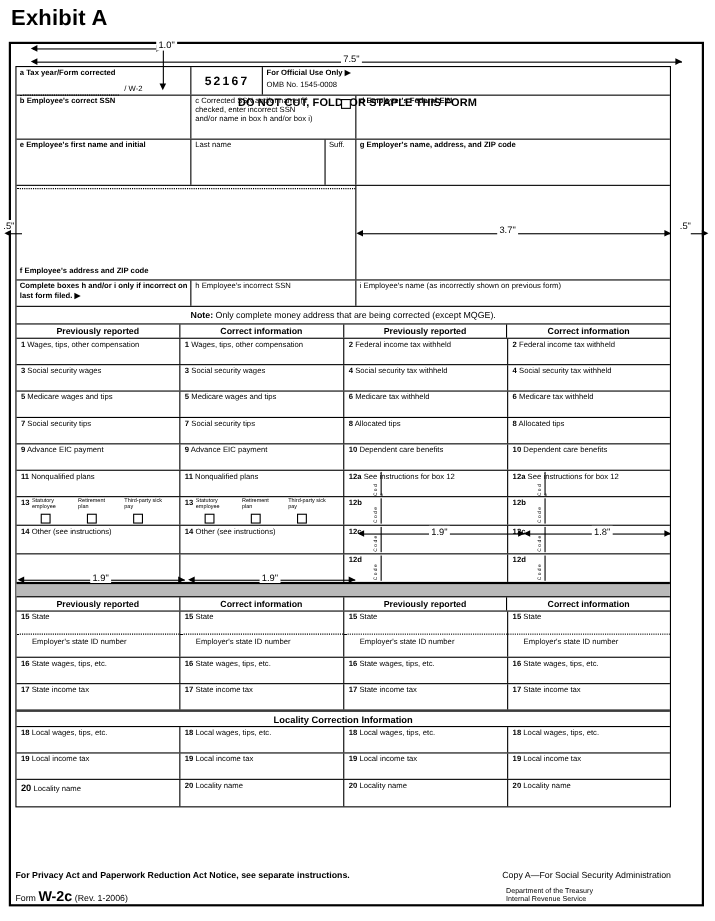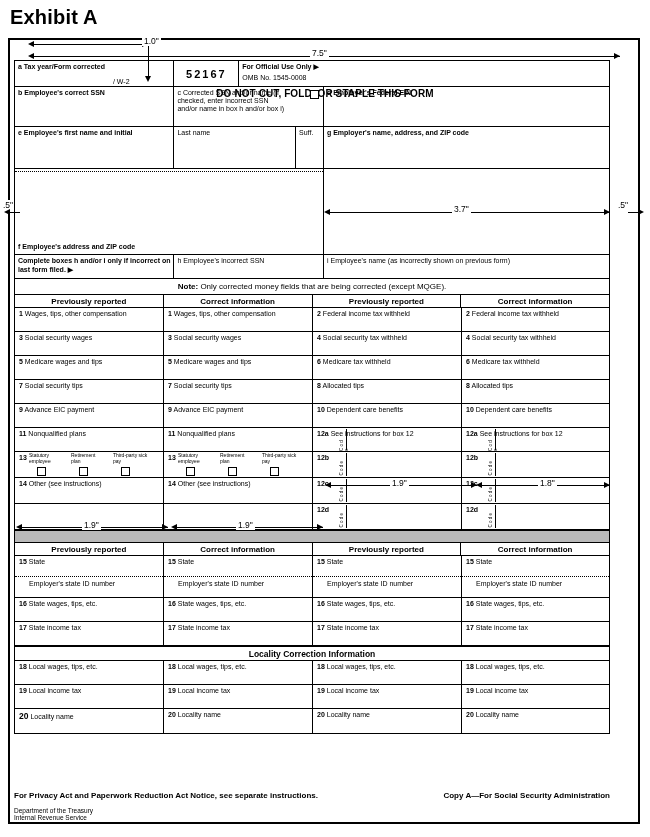--- a/index.html
+++ b/index.html
@@ -152,21 +152,21 @@
       </div>
       <div class="cell" style="width:150px;">
         <div class="lbl">h   Employee's incorrect SSN</div>
       </div>
       <div class="cell" style="width:286px;">
         <div class="lbl">i    Employee's name (as incorrectly shown on previous form)</div>
       </div>
     </div>
 
     <div class="note">
-      <b>Note:</b><span> Only corrected money fields that are being corrected (except MQGE).</span>
+      <b>Note:</b><span> Only complete money address that are being corrected (except MQGE).</span>
     </div>
 
     <div class="hdrrow">
       <div class="hdrcell">Previously reported</div>
       <div class="hdrcell">Correct information</div>
       <div class="hdrcell">Previously reported</div>
       <div class="hdrcell">Correct information</div>
     </div>
 
     <div class="row money">
@@ -364,23 +364,28 @@
   <div>
     <div class="hline" style="left:173px;top:527px;width:150px;"></div>
     <div class="arrowL" style="left:171px;top:524px;"></div>
     <div class="arrowR" style="left:317px;top:524px;"></div>
     <div class="dimlabel" style="left:236px;top:520px;">1.9"</div>
   </div>
 
   <div class="footer" style="top:768px;">
     <div style="display:flex;justify-content:space-between;align-items:baseline;">
       <span class="bold" style="font-size:8px;margin-top:23px;">For Privacy Act and Paperwork Reduction Act Notice, see separate instructions.</span>
-      <span style="font-size:8px;font-weight:bold;">Copy A—For Social Security Administration</span>
+      <span style="font-size:8px;">Copy A—For Social Security Administration</span>
     </div>
     <div style="display:flex;justify-content:space-between;align-items:flex-start;margin-top:7px;">
+      <div style="width:160px;">
+        <span style="font-size:8px;">Form</span>
+        <span class="f2c">W-2c</span>
+        <span style="font-size:8px;">(Rev. 1-2006)</span>
+      </div>
       <div style="width:150px;text-align:left;">
         <div class="sub">Department of the Treasury</div>
         <div class="sub">Internal Revenue Service</div>
       </div>
     </div>
   </div>
 
 </div>
 
 </body></html>

